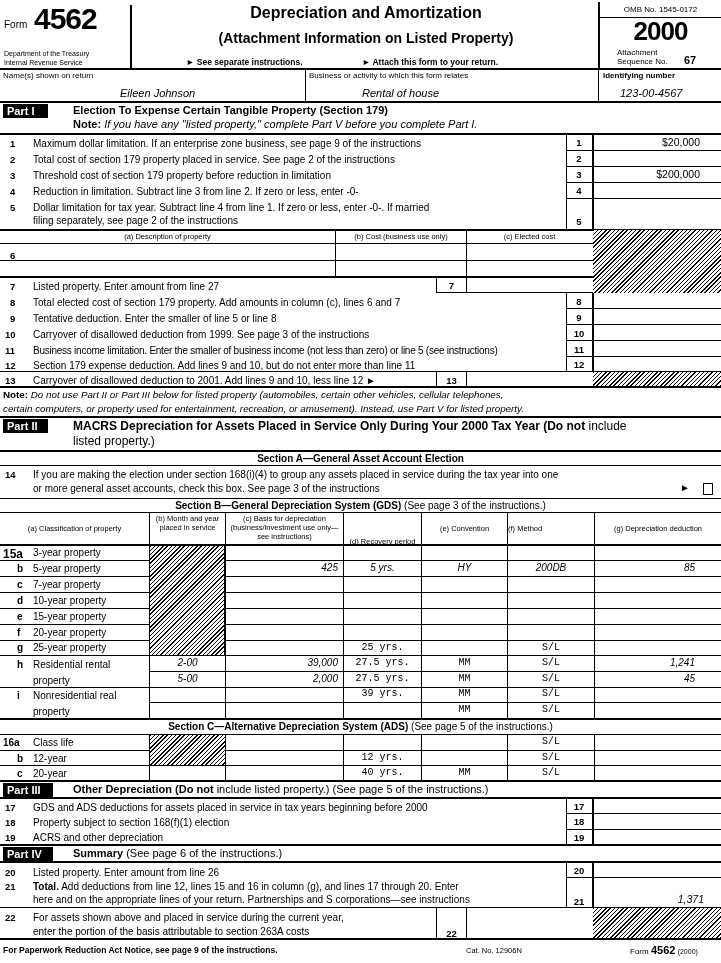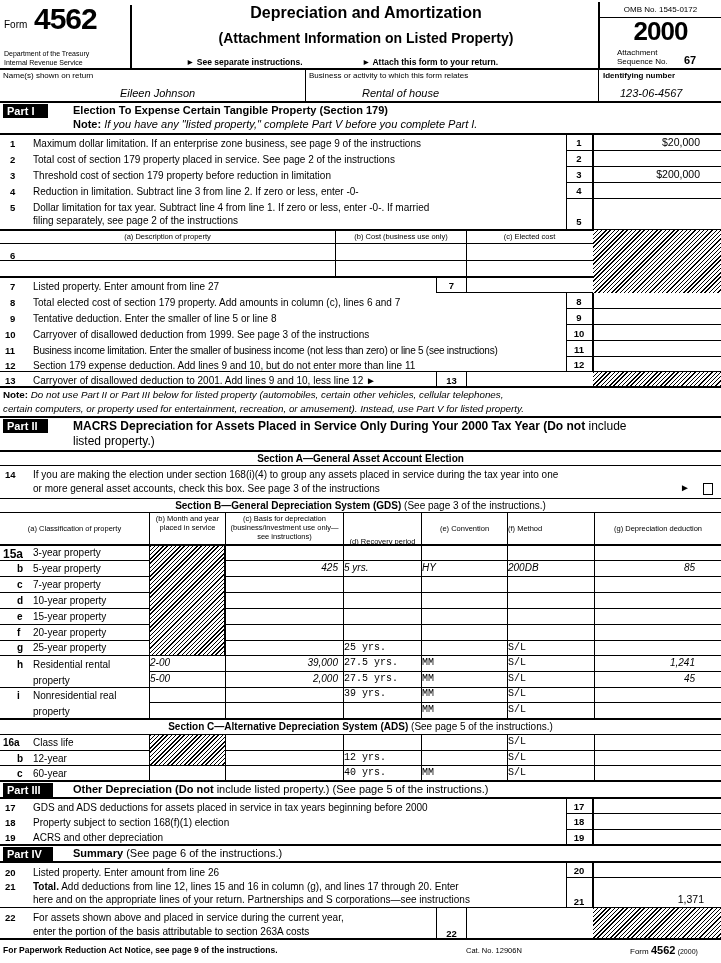--- a/index.html
+++ b/index.html
@@ -10,22 +10,22 @@
 .vl{position:absolute;background:#000;width:1px}
 .vl2{position:absolute;background:#000;width:2px}
 .hatch{position:absolute;background:repeating-linear-gradient(135deg,#000 0 1px,#fff 1px 3px)}
 .b{font-weight:bold}
 .i{font-style:italic}
 .mono{font-family:"Liberation Mono",monospace}
 .partlbl{position:absolute;background:#000;color:#fff;font-weight:bold;font-size:11px;padding:0 4px;height:14px;line-height:14px}
 .ln{position:absolute;font-weight:bold;font-size:9.5px;left:10px}
 .txt{position:absolute;font-size:10px;white-space:nowrap}
 .lnum{position:absolute;font-weight:bold;font-size:9.5px;text-align:center}
-.val{position:absolute;text-align:right;font-size:10.5px;font-family:"Liberation Sans",sans-serif}
-.cell{position:absolute;font-size:10px}
+.val{position:absolute;text-align:right;font-size:10.5px;font-style:italic;font-family:"Liberation Sans",sans-serif}
+.cell{position:absolute;text-align:center;font-size:10px}
 .sm{font-size:7.5px}
 </style>
 </head>
 <body>
 
 <div>
   <div class="abs" style="left:4px;top:19px;font-size:10px">Form</div>
   <div class="abs b" style="left:34px;top:2px;font-size:30px;letter-spacing:-1px">4562</div>
   <div class="abs" style="left:4px;top:50px;font-size:7px">Department of the Treasury</div>
   <div class="abs" style="left:4px;top:59px;font-size:7px">Internal Revenue Service</div>
@@ -45,21 +45,21 @@
 <div class="hl2" style="left:0;width:721px;top:68px"></div>
 
 <div>
   <div class="abs" style="left:3px;top:71px;font-size:8px">Name(s) shown on return</div>
   <div class="abs i" style="left:120px;top:87px;font-size:11px">Eileen Johnson</div>
   <div class="vl" style="left:305px;top:69px;height:33px"></div>
   <div class="abs" style="left:309px;top:71px;font-size:8px">Business or activity to which this form relates</div>
   <div class="abs i" style="left:362px;top:87px;font-size:11px">Rental of house</div>
   <div class="vl" style="left:598px;top:69px;height:33px"></div>
   <div class="abs b" style="left:603px;top:71px;font-size:8px">Identifying number</div>
-  <div class="abs i" style="left:620px;top:87px;font-size:11px">123-06-4567</div>
+  <div class="abs i" style="left:620px;top:87px;font-size:11px">123-00-4567</div>
 </div>
 <div class="hl2" style="left:0;width:721px;top:101px"></div>
 
 <div class="partlbl" style="left:3px;top:104px;width:45px">Part I</div>
 <div class="abs b" style="left:73px;top:104px;font-size:11px">Election To Expense Certain Tangible Property (Section 179)</div>
 <div class="abs" style="left:73px;top:118px;font-size:11px;white-space:nowrap">
   <span class="b">Note:</span>
   <span class="i">If you have any "listed property," complete Part V before you complete Part I.</span>
 </div>
 <div class="hl2" style="left:0;width:721px;top:133px"></div>
@@ -287,21 +287,21 @@
   <div class="abs b" style="left:3px;top:737px;font-size:10px">16a</div>
   <div class="txt" style="left:33px;top:737px">Class life</div>
   <div class="cell mono" style="left:508px;width:86px;top:736px">S/L</div>
   <div class="hl" style="left:0;width:721px;top:750px"></div>
   <div class="abs b" style="left:17px;top:753px;font-size:10px">b</div>
   <div class="txt" style="left:33px;top:753px">12-year</div>
   <div class="cell mono" style="left:344px;width:77px;top:752px">12 yrs.</div>
   <div class="cell mono" style="left:508px;width:86px;top:752px">S/L</div>
   <div class="hl" style="left:0;width:721px;top:765px"></div>
   <div class="abs b" style="left:17px;top:768px;font-size:10px">c</div>
-  <div class="txt" style="left:33px;top:768px">60-year</div>
+  <div class="txt" style="left:33px;top:768px">20-year</div>
   <div class="cell mono" style="left:344px;width:77px;top:767px">40 yrs.</div>
   <div class="cell mono" style="left:422px;width:85px;top:767px">MM</div>
   <div class="cell mono" style="left:508px;width:86px;top:767px">S/L</div>
   <div class="hl2" style="left:0;width:721px;top:780px"></div>
   <div class="vl" style="left:149px;top:735px;height:46px"></div>
   <div class="vl" style="left:225px;top:735px;height:46px"></div>
   <div class="vl" style="left:343px;top:735px;height:46px"></div>
   <div class="vl" style="left:421px;top:735px;height:46px"></div>
   <div class="vl" style="left:507px;top:735px;height:46px"></div>
   <div class="vl" style="left:594px;top:735px;height:46px"></div>

